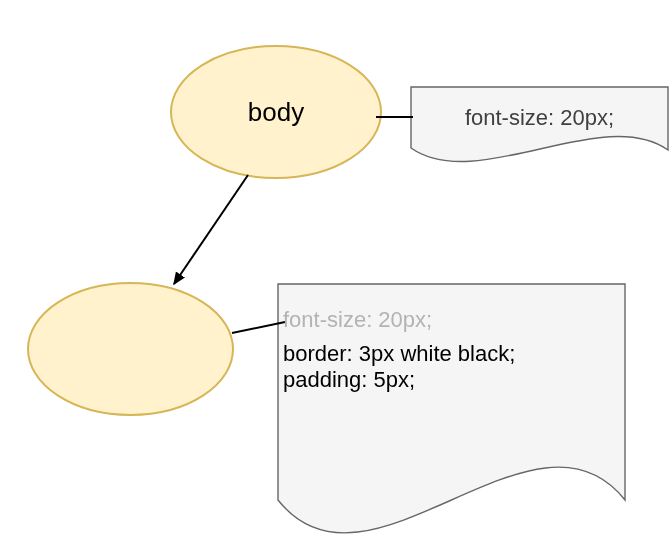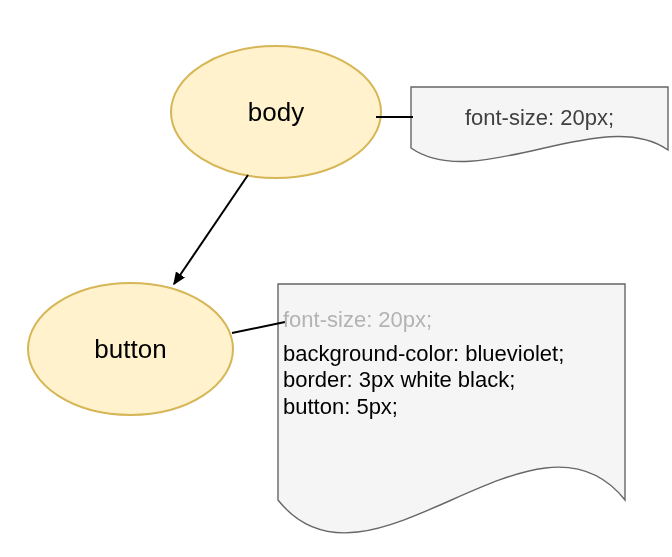--- a/index.html
+++ b/index.html
@@ -64,24 +64,22 @@
 
     <line x1="363" y1="117" x2="400" y2="117" stroke="#000000" stroke-width="2"></line>
 
     <line x1="235" y1="175" x2="161" y2="284" stroke="#000000" stroke-width="2" marker-end="url(#arrowhead)"></line>
 
     <line x1="219" y1="333" x2="272" y2="322" stroke="#000000" stroke-width="2"></line>
   </svg>
 
   <div class="node-label body-label">body</div>
 
-  <div class="node-label button-label">button</div>
 
   <div class="note1-text">font-size: 20px;</div>
 
   <div class="note2-text">
     <div class="inherited-rule">font-size: 20px;</div>
-    <div class="rule-line">background-color: blueviolet;</div>
     <div class="rule-line">border: 3px white black;</div>
-    <div class="rule-line">button: 5px;</div>
+    <div class="rule-line">padding: 5px;</div>
   </div>
 
 </div>
 
 </body></html>

